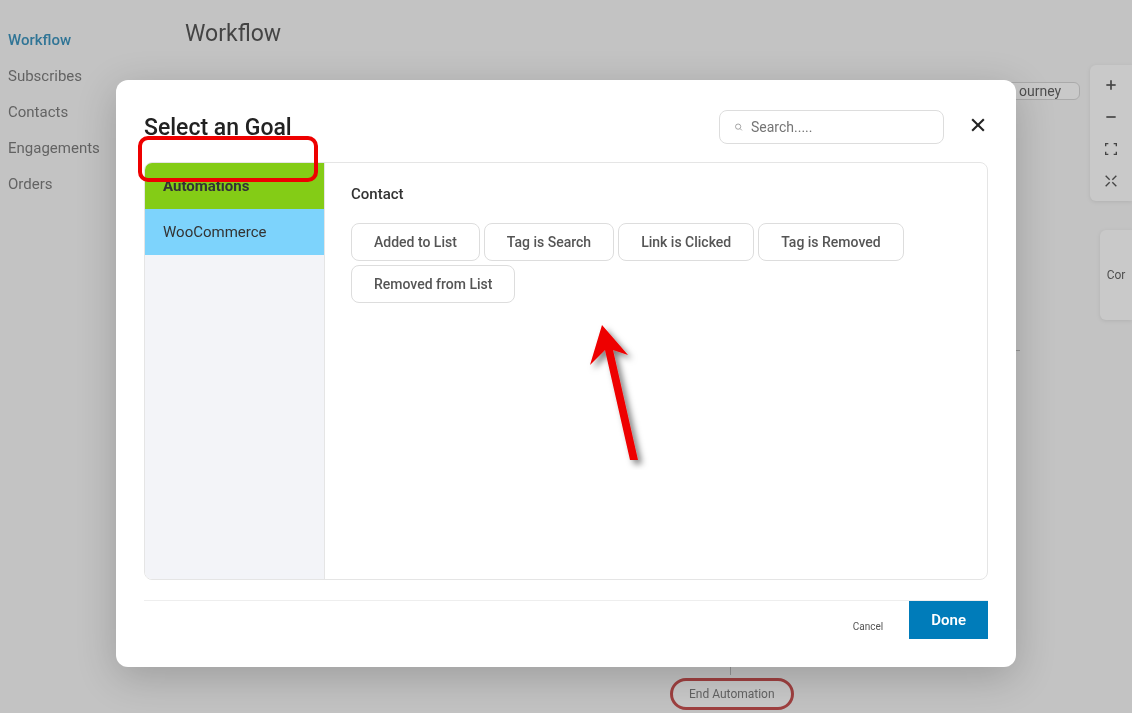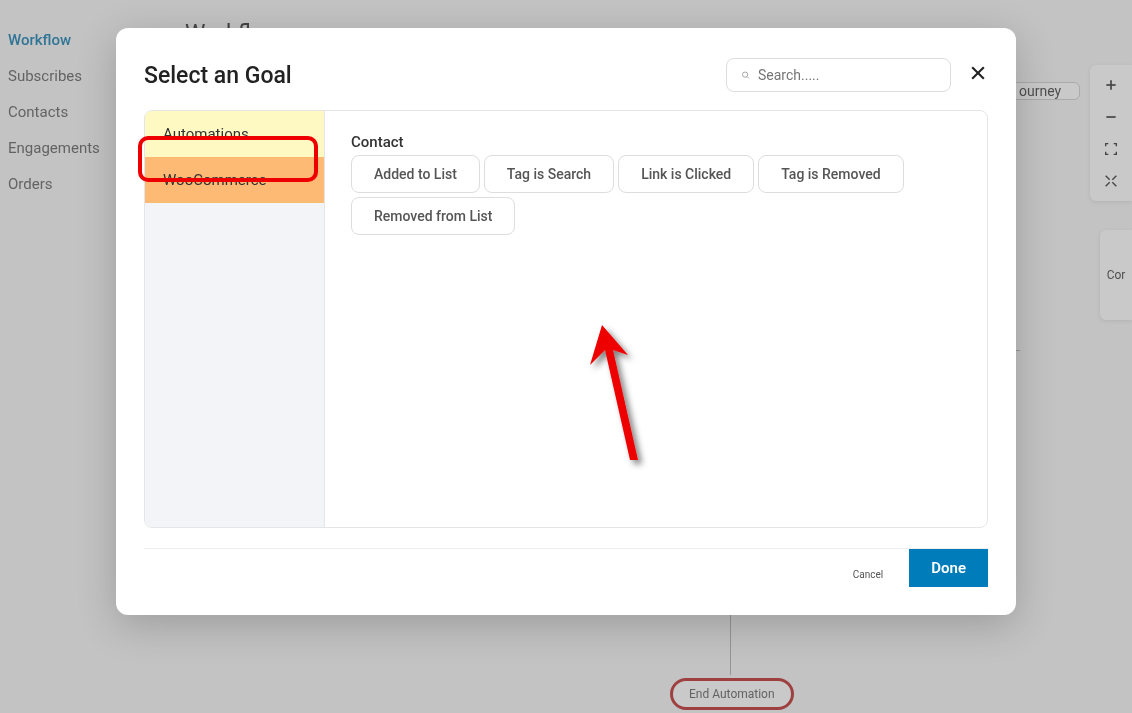--- a/index.html
+++ b/index.html
@@ -121,21 +121,21 @@
     .modal-overlay {
       position: absolute;
       left: 0;
       top: 0;
       width: 100%;
       height: 100%;
       background: rgba(120,120,120,0.4);
       display: flex;
       align-items: flex-start;
       justify-content: center;
-      padding-top: 28px;
+      padding-top: 80px;
     }
     .modal {
       width: 900px;
       background: #fff;
       border-radius: 12px;
       box-shadow: 0 10px 40px rgba(0,0,0,0.2);
       padding: 0;
       display: flex;
       flex-direction: column;
       overflow: hidden;
@@ -147,21 +147,21 @@
       padding: 30px 28px 18px 28px;
     }
     .modal-title {
       font-size: 23px;
       font-weight: 500;
       color: #222;
     }
     .modal-header-right {
       display: flex;
       align-items: center;
-      gap: 17px;
+      gap: 24px;
     }
     .search-box {
       display: flex;
       align-items: center;
       border: 1px solid #ddd;
       border-radius: 8px;
       padding: 8px 14px;
       width: 225px;
     }
     .search-box svg {
@@ -197,39 +197,40 @@
     .modal-sidebar {
       width: 180px;
       background: #f3f4f8;
       border-right: 1px solid #e5e5e5;
     }
     .modal-sidebar-item {
       padding: 14px 18px;
       font-size: 15px;
       color: #333;
       cursor: pointer;
-      background: #fdba74;
+      background: #7dd3fc;
     }
     .modal-sidebar-item.active {
-      background: #fef9c3;
+      background: #84cc16;
+      font-weight: bold;
     }
     .highlight-box {
       border: 4px solid #e00;
       border-radius: 10px;
       position: absolute;
     }
     .modal-content {
       flex: 1;
       padding: 22px 26px;
     }
     .section-label {
       font-size: 15px;
       font-weight: 500;
       color: #333;
-      margin-bottom: 4px;
+      margin-bottom: 20px;
     }
     .chip-row {
       display: flex;
       flex-wrap: wrap;
       gap: 4px;
     }
     .chip {
       padding: 10px 22px;
       border: 1px solid #ddd;
       border-radius: 8px;

